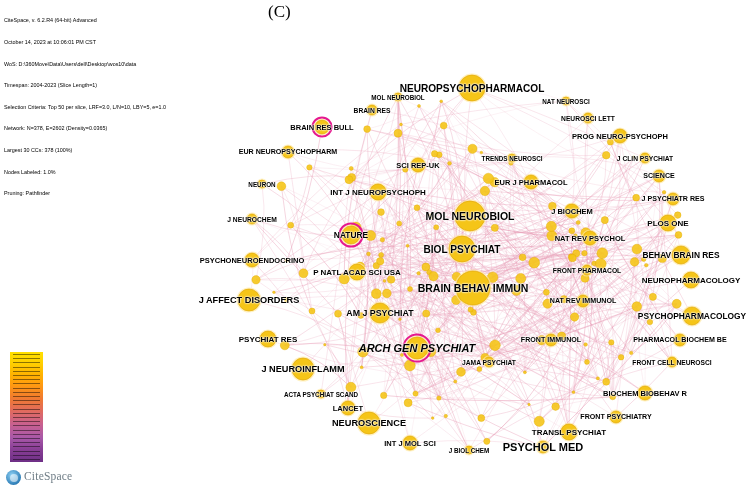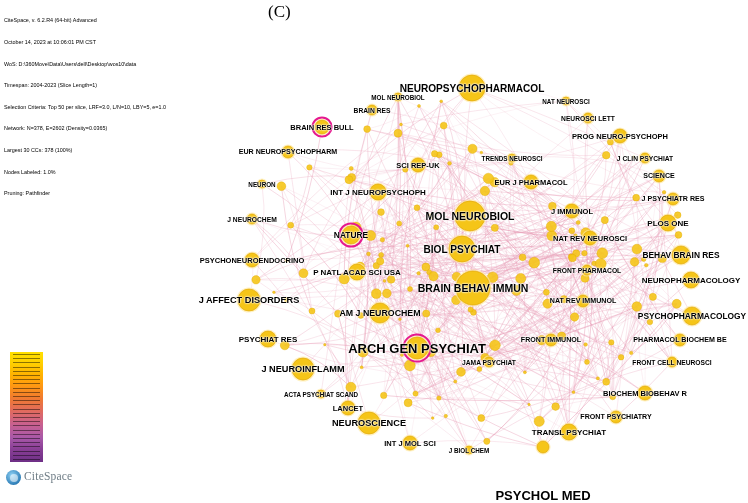--- a/index.html
+++ b/index.html
@@ -1214,52 +1214,52 @@
       <div class="node-label" style="font-size: 7.1px; left: 288px; top: 152px;">EUR NEUROPSYCHOPHARM</div>
       <div class="node-label" style="font-size: 6.3px; left: 512px; top: 158px;">TRENDS NEUROSCI</div>
       <div class="node-label" style="font-size: 6.7px; left: 645px; top: 158px;">J CLIN PSYCHIAT</div>
       <div class="node-label" style="font-size: 7.5px; left: 418px; top: 165px;">SCI REP-UK</div>
       <div class="node-label" style="font-size: 7.1px; left: 659px; top: 176px;">SCIENCE</div>
       <div class="node-label" style="font-size: 6.3px; left: 262px; top: 184px;">NEURON</div>
       <div class="node-label" style="font-size: 8px; left: 378px; top: 192px;">INT J NEUROPSYCHOPH</div>
       <div class="node-label" style="font-size: 7.5px; left: 531px; top: 182px;">EUR J PHARMACOL</div>
       <div class="node-label" style="font-size: 7.1px; left: 673px; top: 199px; text-align: center;">J PSYCHIATR RES</div>
       <div class="node-label" style="font-size: 10.5px; left: 470px; top: 216px;">MOL NEUROBIOL</div>
-      <div class="node-label" style="font-size: 7.5px; left: 572px; top: 211px;">J IMMUNOL</div>
+      <div class="node-label" style="font-size: 7.5px; left: 572px; top: 211px;">J BIOCHEM</div>
       <div class="node-label" style="font-size: 8px; left: 668px; top: 223px;">PLOS ONE</div>
       <div class="node-label" style="font-size: 6.7px; left: 252px; top: 219px;">J NEUROCHEM</div>
       <div class="node-label" style="font-size: 8.4px; left: 351px; top: 235px;">NATURE</div>
       <div class="node-label" style="font-size: 10.1px; left: 462px; top: 249px;">BIOL PSYCHIAT</div>
-      <div class="node-label" style="font-size: 7.5px; left: 590px; top: 238px;">NAT REV NEUROSCI</div>
+      <div class="node-label" style="font-size: 7.5px; left: 590px; top: 238px;">NAT REV PSYCHOL</div>
       <div class="node-label" style="font-size: 8.4px; left: 681px; top: 255px;">BEHAV BRAIN RES</div>
       <div class="node-label" style="font-size: 7.5px; left: 252px; top: 260px;">PSYCHONEUROENDOCRINO</div>
       <div class="node-label" style="font-size: 8px; left: 357px; top: 272px;">P NATL ACAD SCI USA</div>
       <div class="node-label" style="font-size: 6.7px; left: 587px; top: 270px;">FRONT PHARMACOL</div>
       <div class="node-label" style="font-size: 8px; left: 691px; top: 280px;">NEUROPHARMACOLOGY</div>
       <div class="node-label" style="font-size: 10.5px; left: 473px; top: 288px;">BRAIN BEHAV IMMUN</div>
       <div class="node-label" style="font-size: 9.2px; left: 249px; top: 300px;">J AFFECT DISORDERS</div>
       <div class="node-label" style="font-size: 7.1px; left: 583px; top: 301px;">NAT REV IMMUNOL</div>
-      <div class="node-label" style="font-size: 8.8px; left: 380px; top: 313px;">AM J NEUROCHEM</div>
+      <div class="node-label" style="font-size: 8.8px; left: 380px; top: 313px;">AM J PSYCHIAT</div>
       <div class="node-label" style="font-size: 8.4px; left: 692px; top: 316px;">PSYCHOPHARMACOLOGY</div>
       <div class="node-label" style="font-size: 8px; left: 268px; top: 339px;">PSYCHIAT RES</div>
       <div class="node-label" style="font-size: 7.1px; left: 551px; top: 340px;">FRONT IMMUNOL</div>
       <div class="node-label" style="font-size: 7.1px; left: 680px; top: 340px;">PHARMACOL BIOCHEM BE</div>
-      <div class="node-label" style="font-size: 13px; left: 417px; top: 348px;">ARCH GEN PSYCHIAT</div>
+      <div class="node-label" style="font-size: 11px; left: 417px; top: 348px; font-style: italic;">ARCH GEN PSYCHIAT</div>
       <div class="node-label" style="font-size: 6.7px; left: 672px; top: 362px;">FRONT CELL NEUROSCI</div>
       <div class="node-label" style="font-size: 6.7px; left: 489px; top: 362px;">JAMA PSYCHIAT</div>
       <div class="node-label" style="font-size: 9.2px; left: 303px; top: 369px;">J NEUROINFLAMM</div>
       <div class="node-label" style="font-size: 7.5px; left: 645px; top: 393px;">BIOCHEM BIOBEHAV R</div>
       <div class="node-label" style="font-size: 6.3px; left: 321px; top: 394px;">ACTA PSYCHIAT SCAND</div>
       <div class="node-label" style="font-size: 7.5px; left: 348px; top: 408px;">LANCET</div>
       <div class="node-label" style="font-size: 7.1px; left: 616px; top: 417px;">FRONT PSYCHIATRY</div>
       <div class="node-label" style="font-size: 9.2px; left: 369px; top: 423px;">NEUROSCIENCE</div>
       <div class="node-label" style="font-size: 8px; left: 569px; top: 432px;">TRANSL PSYCHIAT</div>
       <div class="node-label" style="font-size: 7.5px; left: 410px; top: 443px;">INT J MOL SCI</div>
       <div class="node-label" style="font-size: 6.3px; left: 469px; top: 450px;">J BIOL CHEM</div>
-      <div class="node-label" style="font-size: 13px; left: 543px; top: 447px; margin-top: 48px;">PSYCHOL MED</div>
+      <div class="node-label" style="font-size: 11px; left: 543px; top: 447px;">PSYCHOL MED</div>
     </div>
 
   <div class="legend">
     <div class="bar"></div>
     <div class="ticks" id="legend-ticks">
         <i style="top: 2px;"></i>
         <i style="top: 6.2px;"></i>
         <i style="top: 10.4px;"></i>
         <i style="top: 14.6px;"></i>
         <i style="top: 18.8px;"></i>

